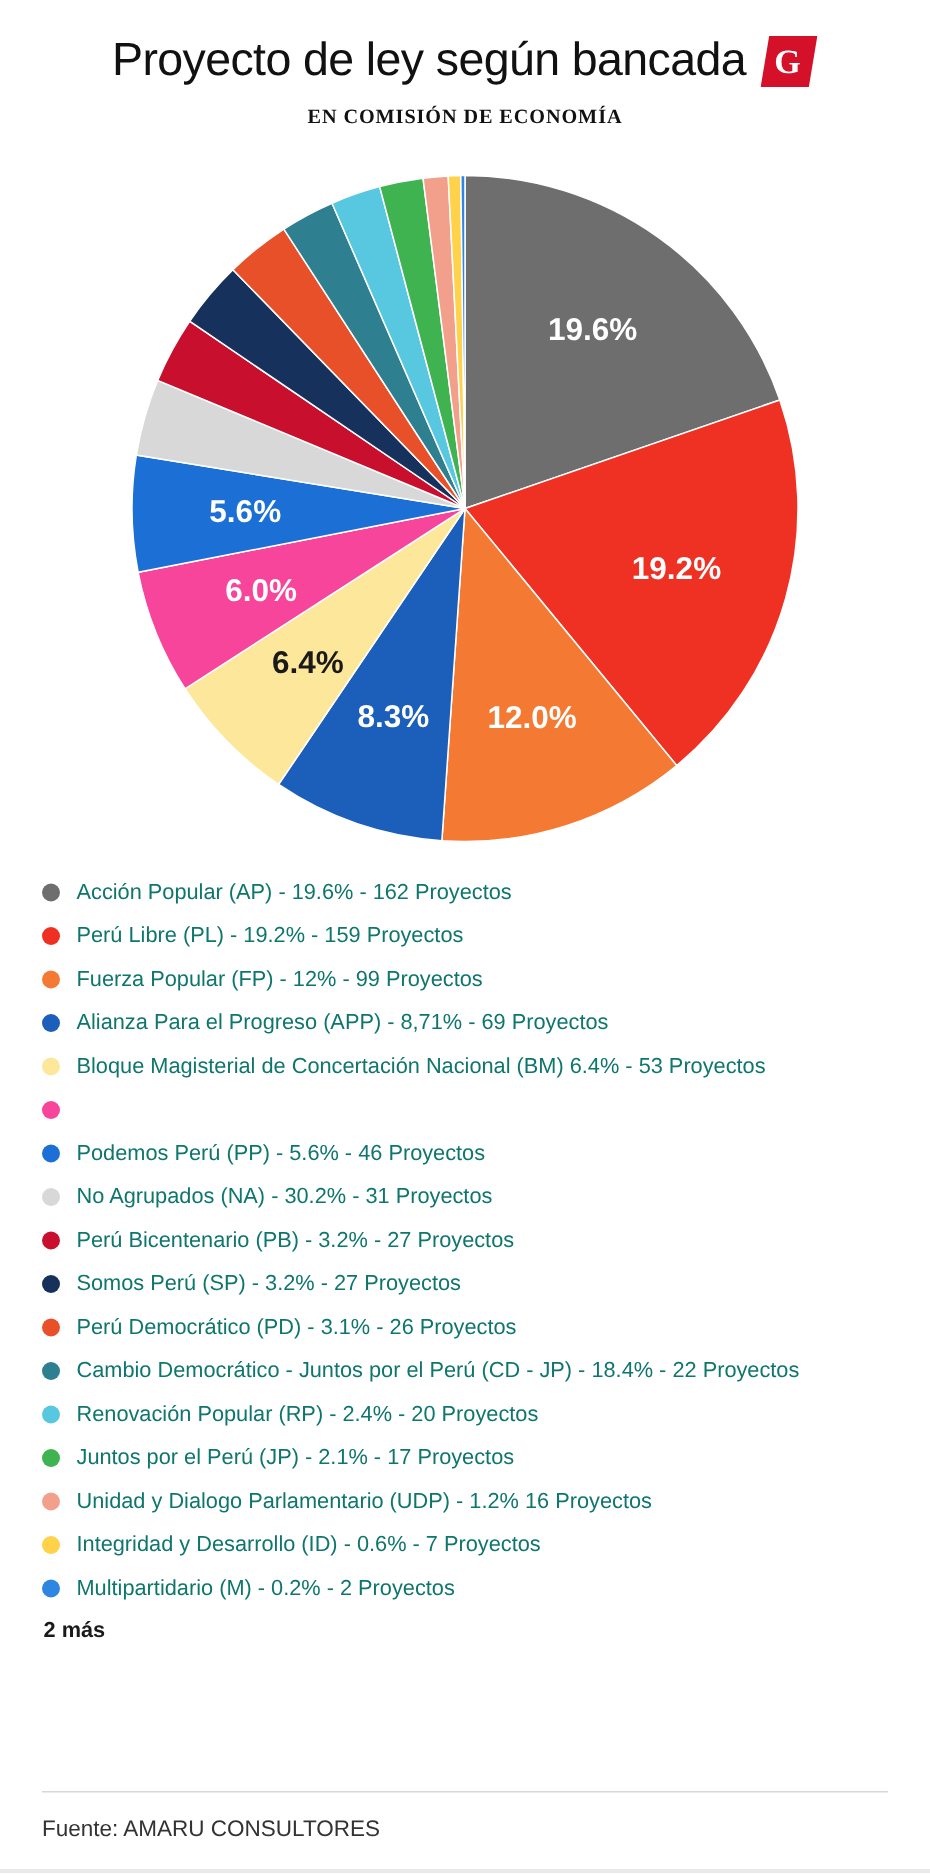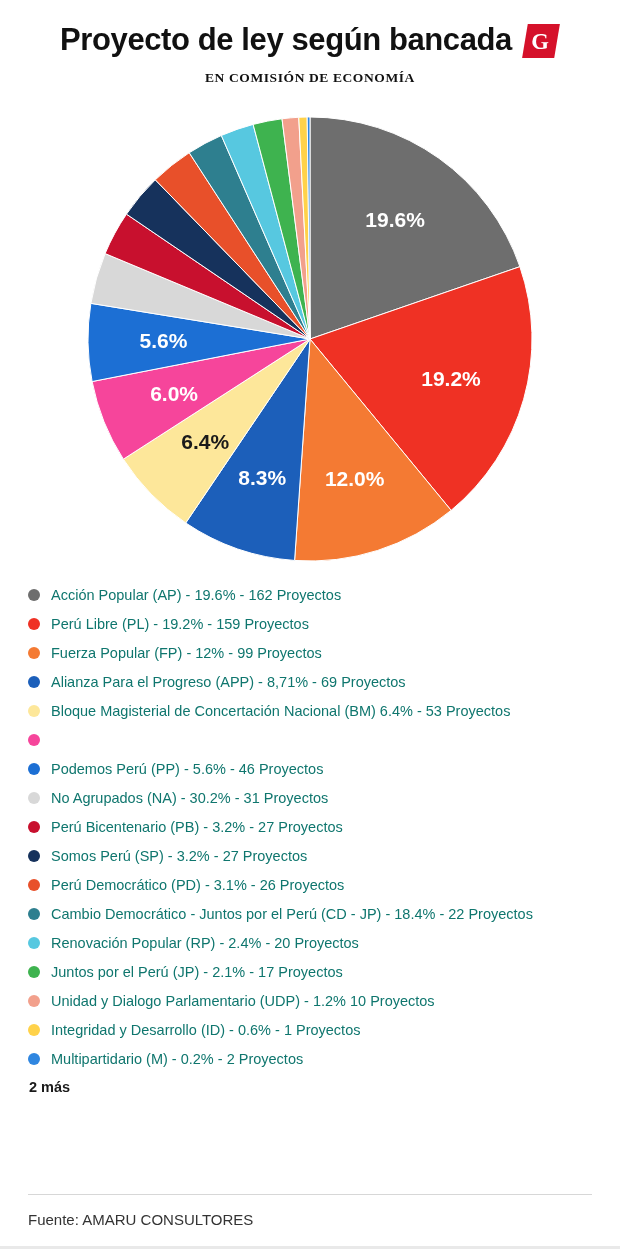--- a/index.html
+++ b/index.html
@@ -28,21 +28,21 @@
     position: relative;
   }
   .title-row {
     display: flex;
     align-items: flex-start;
     justify-content: center;
     gap: 10px;
   }
   .title {
     font-size: 31px;
-    font-weight: bold;
+    font-weight: normal;
     letter-spacing: -0.4px;
     color: #111111;
     text-align: right;
     line-height: 1.15;
     margin: 0;
   }
   .logo {
     width: 38px;
     height: 34px;
     flex: 0 0 auto;
@@ -226,25 +226,25 @@
       <div class="legend-item">
         <span class="legend-dot" style="background: rgb(87, 200, 224);"></span>
         <span class="legend-text">Renovación Popular (RP) - 2.4% - 20 Proyectos</span>
       </div>
       <div class="legend-item">
         <span class="legend-dot" style="background: rgb(62, 179, 79);"></span>
         <span class="legend-text">Juntos por el Perú (JP) - 2.1% - 17 Proyectos</span>
       </div>
       <div class="legend-item">
         <span class="legend-dot" style="background: rgb(242, 160, 140);"></span>
-        <span class="legend-text">Unidad y Dialogo Parlamentario (UDP) - 1.2% 10 Proyectos</span>
+        <span class="legend-text">Unidad y Dialogo Parlamentario (UDP) - 1.2% 16 Proyectos</span>
       </div>
       <div class="legend-item">
         <span class="legend-dot" style="background: rgb(255, 210, 74);"></span>
-        <span class="legend-text">Integridad y Desarrollo (ID) - 0.6% - 1 Proyectos</span>
+        <span class="legend-text">Integridad y Desarrollo (ID) - 0.6% - 7 Proyectos</span>
       </div>
       <div class="legend-item">
         <span class="legend-dot" style="background: rgb(47, 134, 224);"></span>
         <span class="legend-text">Multipartidario (M) - 0.2% - 2 Proyectos</span>
       </div>
       <div class="legend-more">2 más</div>
   </div>
 
   <div class="divider"></div>
   <div class="footer">Fuente: AMARU CONSULTORES</div>

